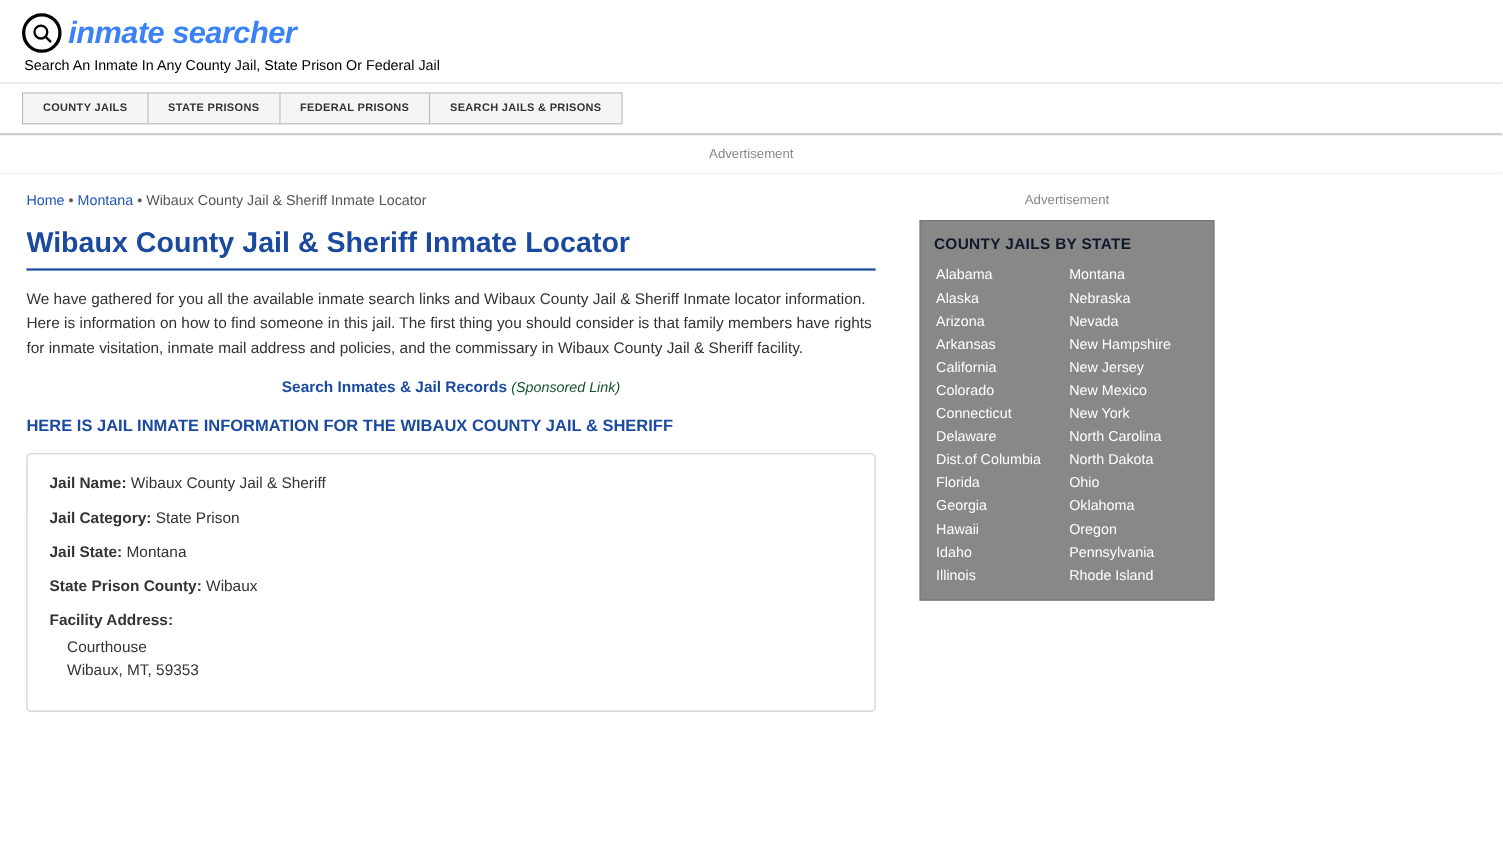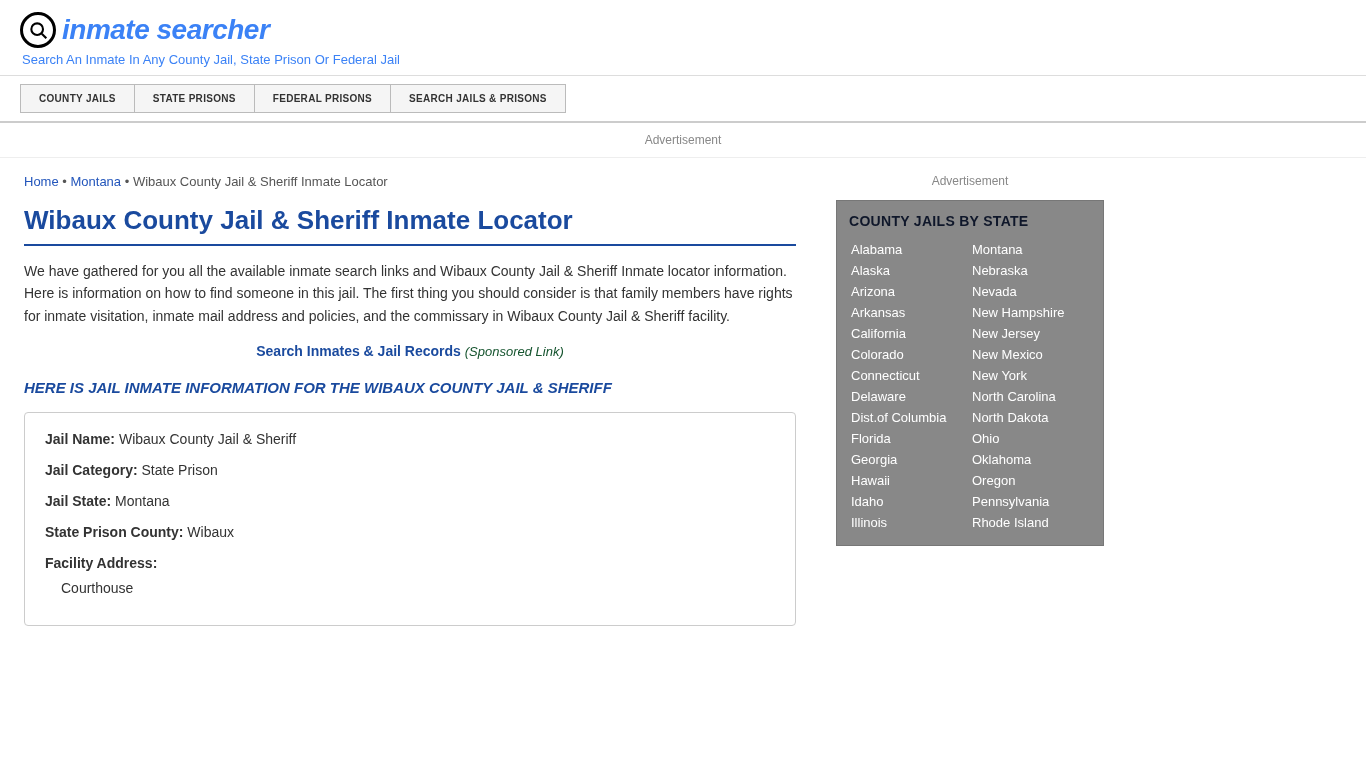--- a/index.html
+++ b/index.html
@@ -4,21 +4,21 @@
   <style>
     * { margin: 0; padding: 0; box-sizing: border-box; }
     body { font-family: Arial, sans-serif; font-size: 14px; color: #333; background: #fff; }
 
     
     #header { padding: 12px 20px 8px 20px; border-bottom: 1px solid #ddd; }
     #logo-area { display: flex; align-items: center; gap: 6px; margin-bottom: 4px; }
     #logo-icon { width: 36px; height: 36px; border: 3px solid #000; border-radius: 50%; display: flex; align-items: center; justify-content: center; font-size: 18px; color: #000; font-weight: bold; flex-shrink: 0; }
     #logo-text { font-size: 28px; font-weight: bold; color: #3b82f6; font-style: italic; letter-spacing: -0.5px; }
     #logo-text span { font-style: italic; }
-    #tagline { font-size: 13px; color: #3b82f6; margin-left: 2px; }
+    #tagline { font-size: 13px; color: #000000; margin-left: 2px; }
 
     
     #nav { padding: 8px 20px; border-bottom: 2px solid #ccc; display: flex; gap: 0; }
     .nav-btn { border: 1px solid #bbb; background: #f5f5f5; padding: 8px 18px; font-size: 10px; font-weight: bold; color: #333; cursor: pointer; letter-spacing: 0.3px; text-transform: uppercase; }
     .nav-btn:not(:last-child) { border-right: none; }
 
     
     #ad-banner { text-align: center; padding: 10px; color: #888; font-size: 12px; border-bottom: 1px solid #eee; }
 
     
@@ -36,21 +36,21 @@
 
     
     #description { font-size: 14px; line-height: 1.6; color: #333; margin-bottom: 16px; }
 
     
     #search-link { text-align: center; margin-bottom: 20px; }
     #search-link a { color: #1a4a9e; font-weight: bold; text-decoration: none; font-size: 14px; }
     #search-link .sponsored { color: #14532d; font-style: italic; font-size: 13px; }
 
     
-    #jail-info-heading { color: #1a4a9e; font-weight: bold; font-size: 15px; text-transform: uppercase; margin-bottom: 16px; font-style: italic; }
+    #jail-info-heading { color: #1a4a9e; font-weight: bold; font-size: 15px; text-transform: uppercase; margin-bottom: 16px; }
 
     
     #info-box { border: 1px solid #ccc; border-radius: 4px; padding: 16px 20px; background: #fff; }
     .info-row { margin-bottom: 10px; font-size: 14px; line-height: 1.5; }
     .info-label { font-weight: bold; }
     .info-address { margin-top: 4px; padding-left: 16px; }
 
     
     #ad-sidebar { text-align: center; color: #888; font-size: 12px; margin-bottom: 12px; }
     #county-jails-box { background: #888; border: 1px solid #777; padding: 12px; }
@@ -123,20 +123,21 @@
         <span> </span><span>Montana</span>
       </div>
       <div class="info-row">
         <span class="info-label">State Prison County:</span>
         <span> </span><span>Wibaux</span>
       </div>
       <div class="info-row">
         <span class="info-label">Facility Address:</span>
         <div class="info-address">
           <div>Courthouse</div>
+          <div>Wibaux, MT, 59353</div>
         </div>
       </div>
     </div>
   </div>
 
   <div id="sidebar">
     <div id="ad-sidebar">Advertisement</div>
     <div id="county-jails-box">
       <div id="county-jails-title">COUNTY JAILS BY STATE</div>
       <div id="state-columns">

